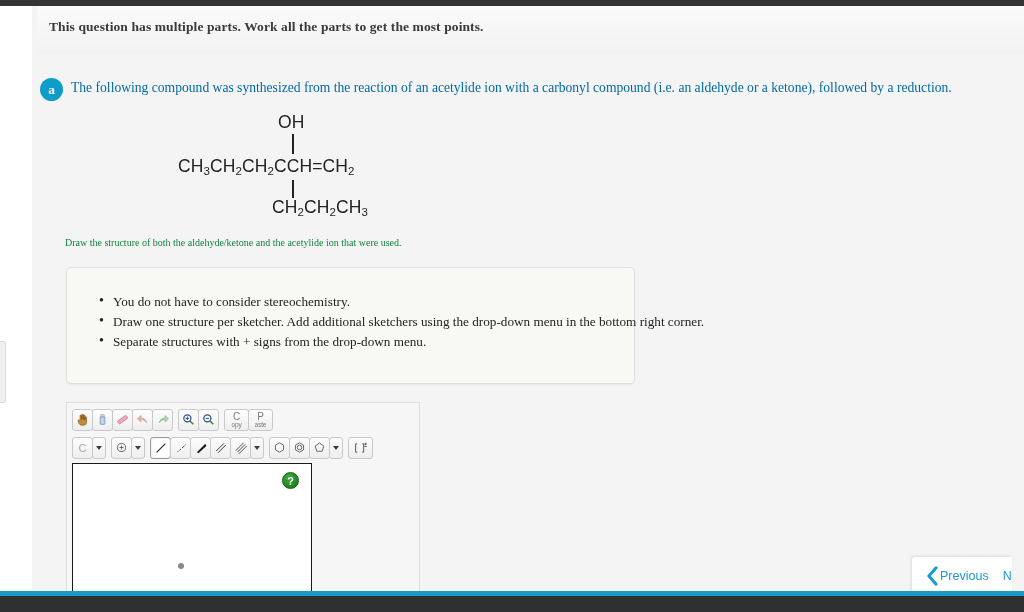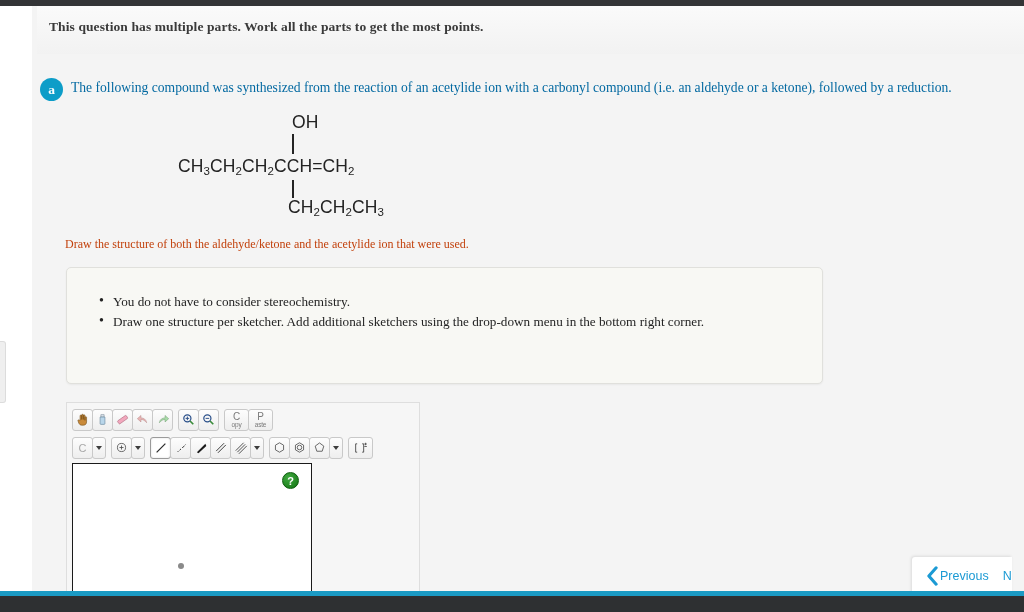--- a/index.html
+++ b/index.html
@@ -139,47 +139,47 @@
     white-space: nowrap;
     font-size: 17.5px;
     letter-spacing: .1px;
   }
   .struct-line sub {
     font-size: 11.5px;
     vertical-align: baseline;
     position: relative;
     top: 3px;
   }
-  .struct-top    { top: 0px;  left: 148px; }
+  .struct-top    { top: 0px;  left: 134px; }
   .struct-middle { top: 44px; left: 34px; }
-  .struct-bottom { top: 85px; left: 128px; margin-left: 16px; }
+  .struct-bottom { top: 85px; left: 128px; }
   .vbond {
     position: absolute;
     width: 1.6px;
     background: #232323;
   }
   .vbond-up   { left: 148px; top: 22px; height: 20px; }
   .vbond-down { left: 148px; top: 68px; height: 18px; }
 
   
   .draw-prompt {
     position: absolute;
     top: 183px;
     left: 33px;
-    font-size: 12px;
-    color: #c2410c;
+    font-size: 10px;
+    color: #15803d;
     white-space: nowrap;
   }
 
   
   .notes {
     position: absolute;
     top: 213px;
     left: 34px;
-    width: 757px;
+    width: 569px;
     height: 117px;
     background: #f8f8f4;
     border: 1px solid #e0e0dc;
     border-radius: 5px;
     box-sizing: border-box;
     box-shadow: 0 1px 2px rgba(0,0,0,.05);
   }
   .notes ul {
     margin: 0;
     padding: 24px 0 0 46px;
@@ -384,20 +384,21 @@
       <div class="vbond vbond-down"></div>
       <div class="struct-line struct-bottom">CH<sub>2</sub>CH<sub>2</sub>CH<sub>3</sub></div>
     </div>
 
     <div class="draw-prompt">Draw the structure of both the aldehyde/ketone and the acetylide ion that were used.</div>
 
     <div class="notes">
       <ul>
         <li>You do not have to consider stereochemistry.</li>
         <li>Draw one structure per sketcher. Add additional sketchers using the drop-down menu in the bottom right corner.</li>
+        <li>Separate structures with + signs from the drop-down menu.</li>
       </ul>
     </div>
 
     <div class="sketcher">
 
       <div class="tb-row tb-row-1">
 
         <div class="tgroup">
           <div class="tbtn">
             <svg width="13" height="13" viewBox="0 0 16 16">

